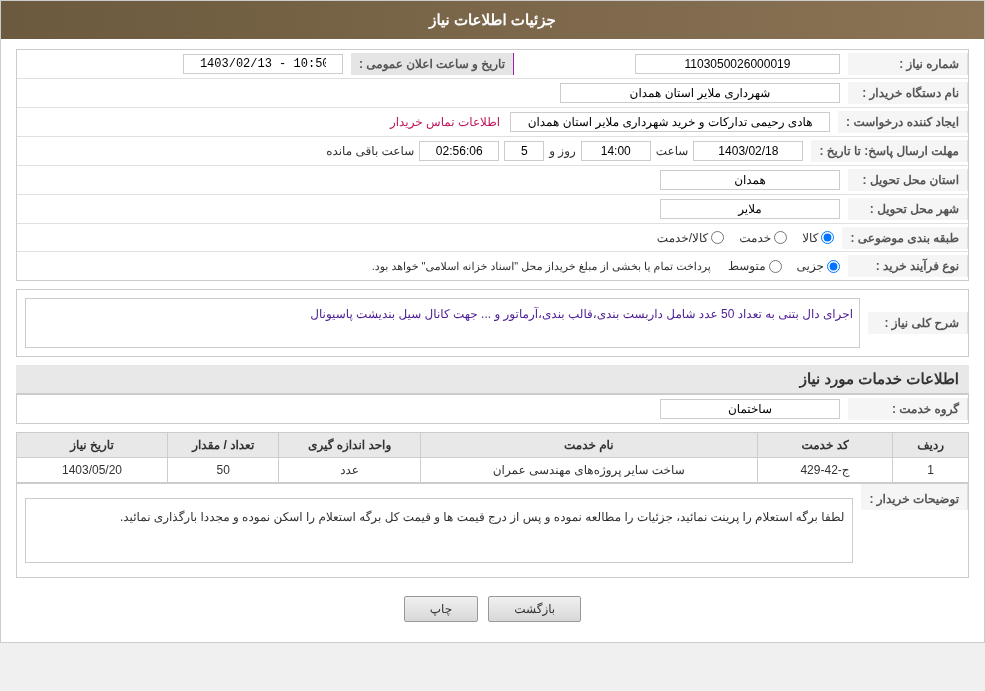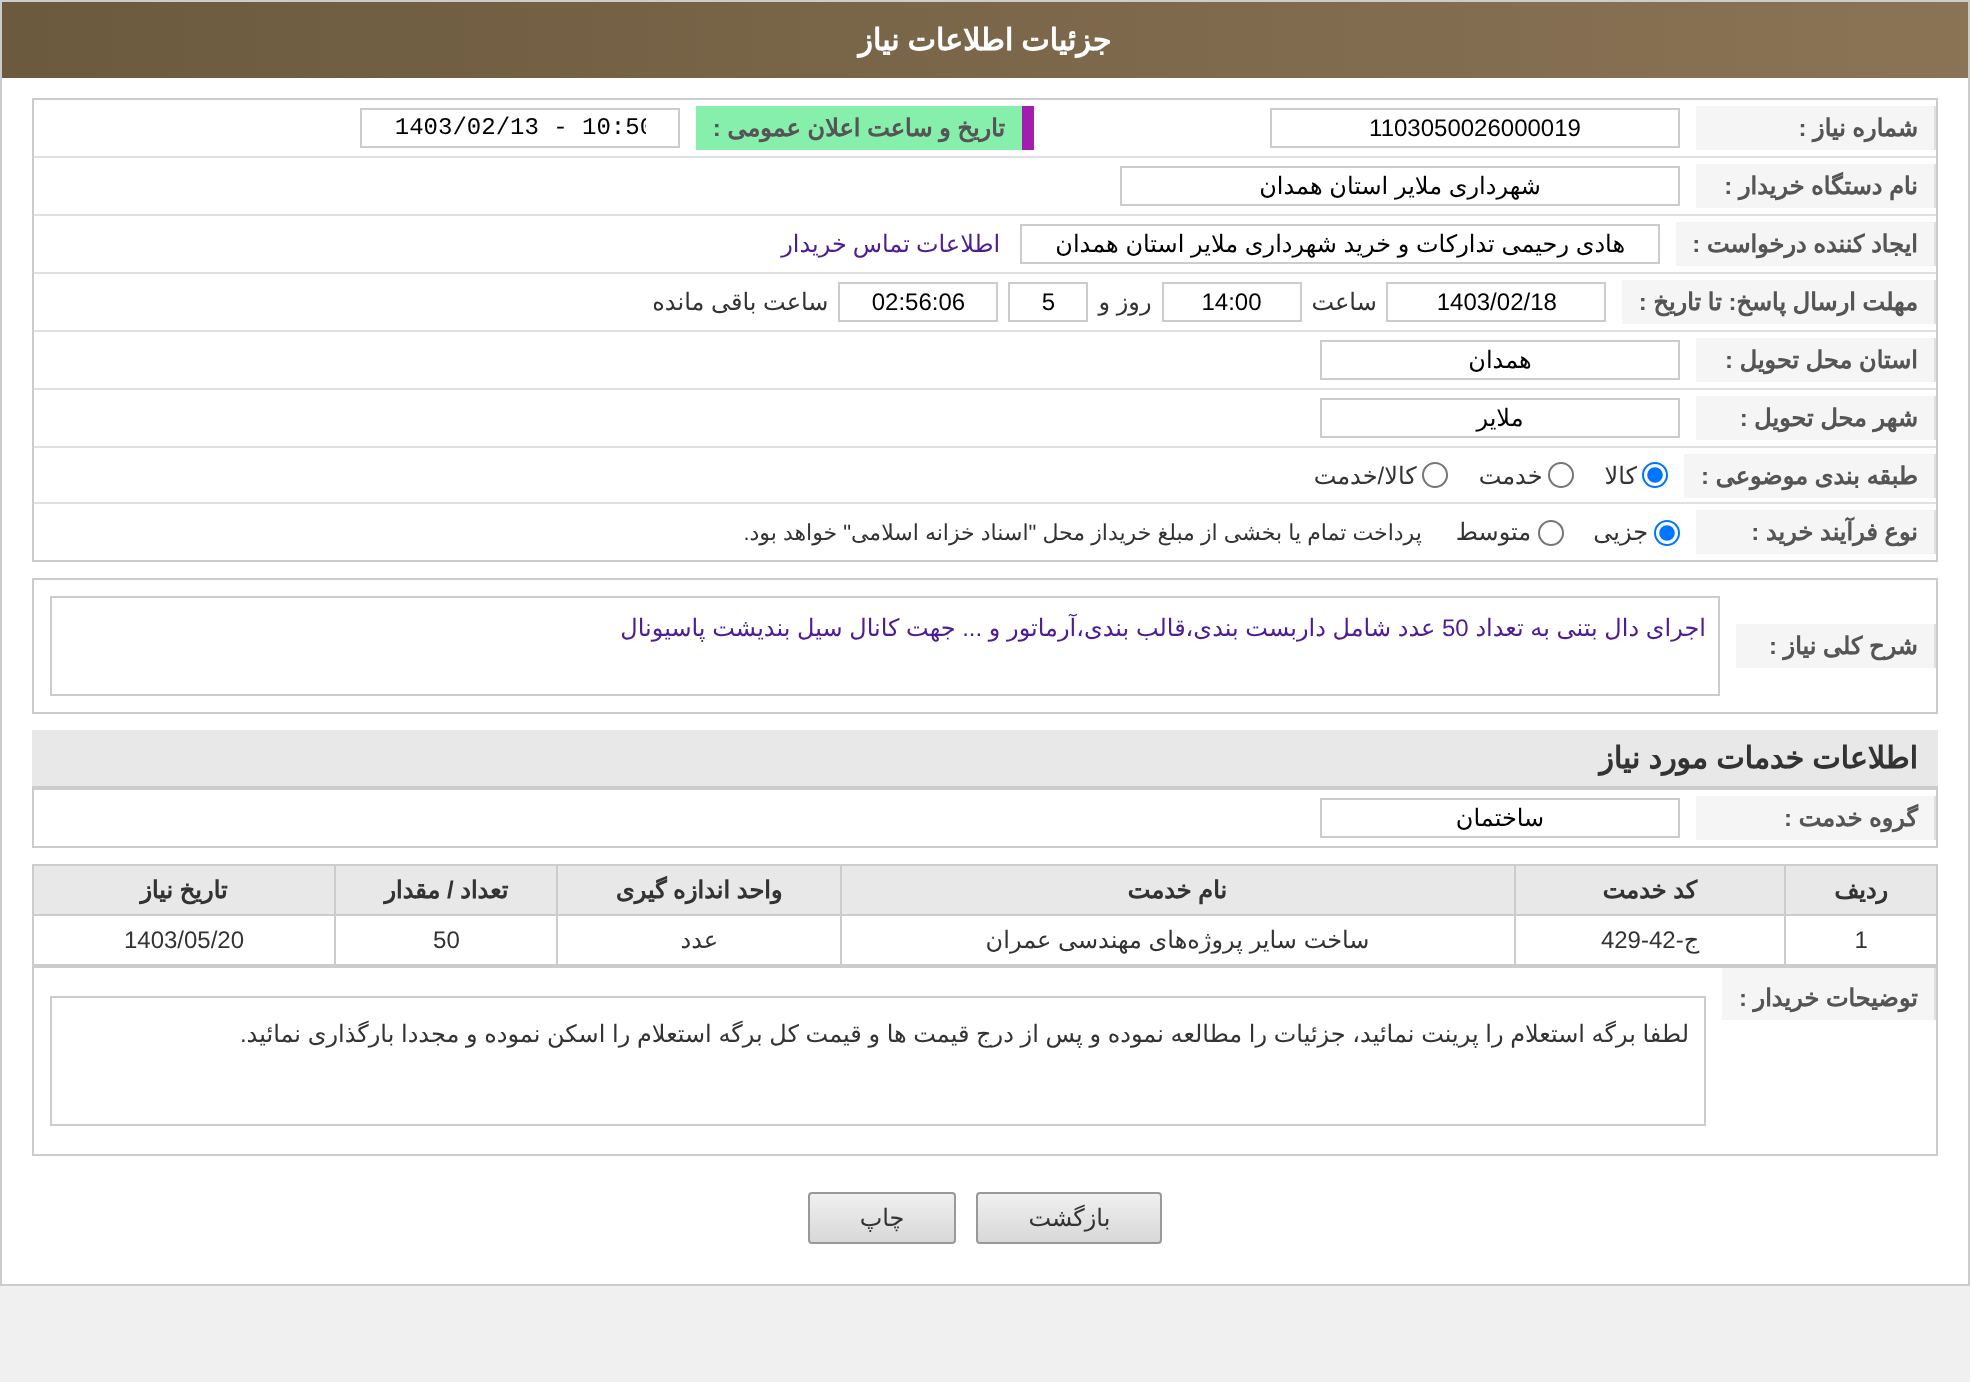--- a/index.html
+++ b/index.html
@@ -59,35 +59,34 @@
     }
     .value-cell input[type="text"] {
       border: 1px solid #ccc;
       padding: 2px 5px;
       font-family: Tahoma, Arial, sans-serif;
       font-size: 12px;
       direction: rtl;
       background: #fff;
     }
     .blue-link {
-      color: #4c1d95;
+      color: #be185d;
       text-decoration: none;
       cursor: pointer;
-      font-family: Liberation Serif, serif;
     }
     .date-time-row {
       display: flex;
       align-items: center;
       gap: 5px;
       padding: 4px 8px;
       flex: 1;
     }
     .date-time-label {
-      background: #86efac;
-      border-right: 6px solid #a21caf;
+      background: #e5e5e5;
+      border-right: 1px solid #a21caf;
       padding: 4px 8px;
       font-weight: bold;
       color: #555;
       flex-shrink: 0;
     }
     .small-input {
       border: 1px solid #ccc;
       padding: 2px 16px;
       font-family: Liberation Mono, monospace;
       font-size: 12px;

